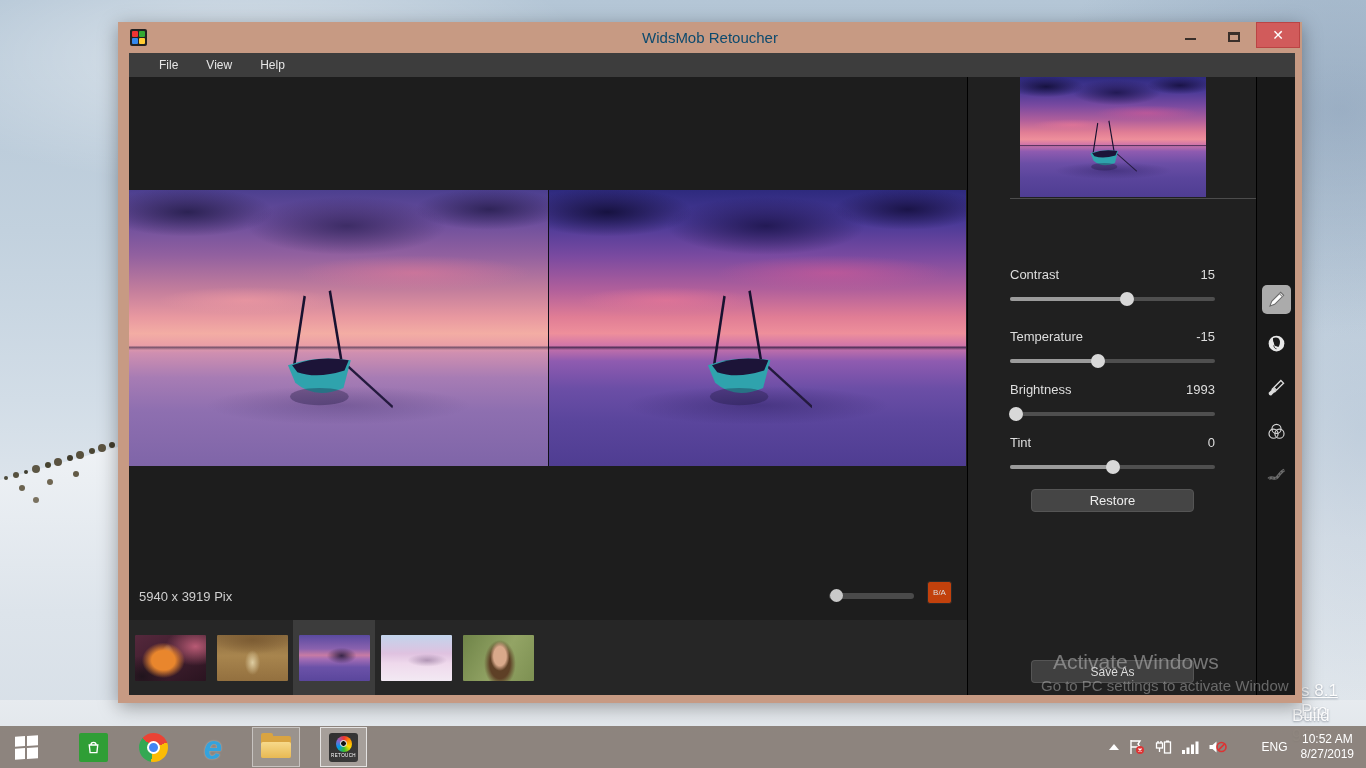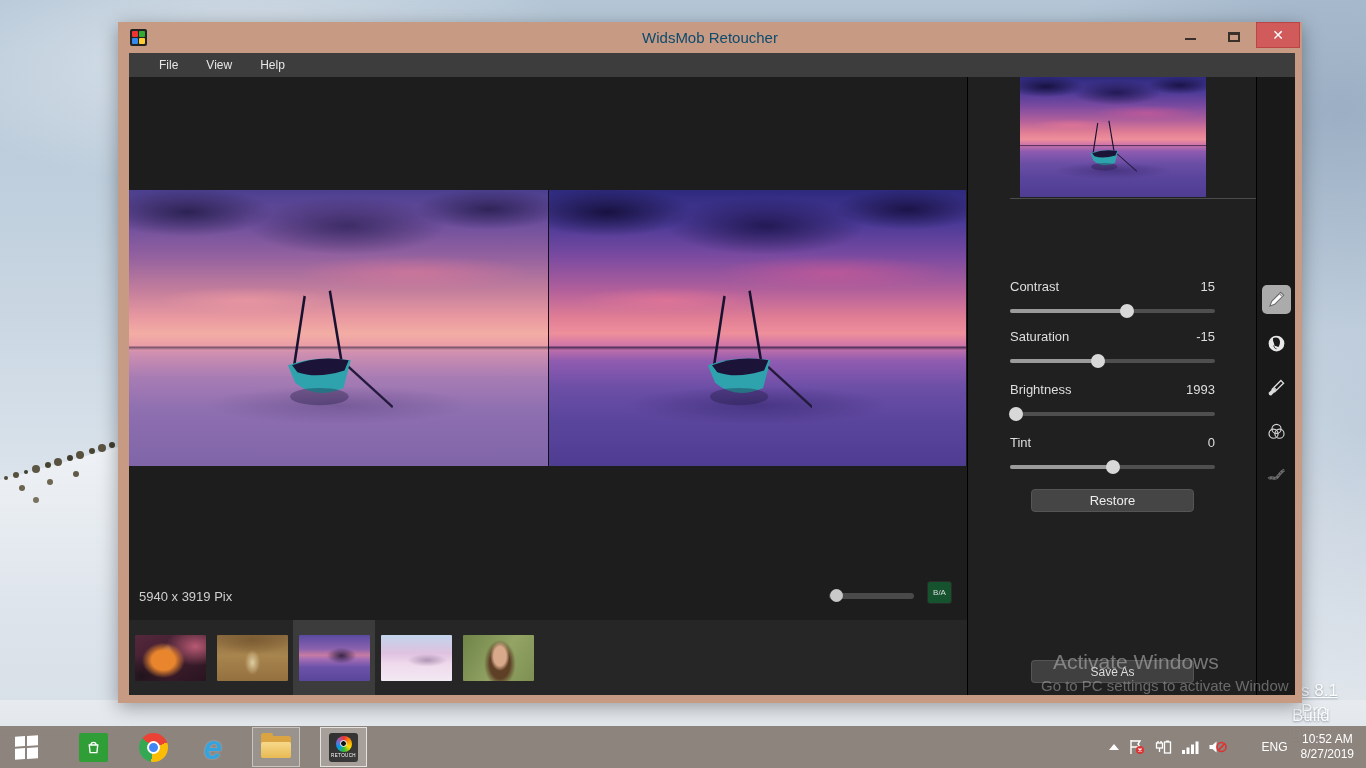--- a/index.html
+++ b/index.html
@@ -72,21 +72,21 @@
       radial-gradient(ellipse 30% 7% at 28% 40%, rgba(235,120,150,.62), transparent 70%),
       radial-gradient(ellipse 45% 10% at 50% 78%, rgba(40,30,95,.45), transparent 70%),
       linear-gradient(180deg, transparent 56.4%, rgba(20,14,48,.65) 57%, transparent 58%),
       linear-gradient(180deg,#2e2a7e 0%,#4a3a97 12%,#7a4aa0 24%,#b05f9b 36%,#e07d95 46%,#ee8f9b 52%,#d377a8 56%,#8f5bb0 62%,#6b4ea6 72%,#5a459c 84%,#4f3d92 100%);
   }
   .boat-slot { position:absolute; left:33%; top:36%; width:30%; height:44%; }
   .boat-slot svg { width:100%; height:100%; }
   .res-label { position:absolute; left:10px; top:512px; font-size:13px; color:#cfcfcf; }
   .zoom-slider { position:absolute; left:700px; top:516px; width:85px; height:6px; background:#4a4a4a; border-radius:3px; }
   .zoom-slider .zthumb { position:absolute; top:-4px; width:13px; height:13px; border-radius:50%; background:#c9c9c9; margin-left:-6px; }
-  .ba-btn { position:absolute; left:798px; top:504px; width:25px; height:23px; background:#14532d; border:1px solid #2a2a2a;
+  .ba-btn { position:absolute; left:798px; top:504px; width:25px; height:23px; background:#c2410c; border:1px solid #2a2a2a;
     border-radius:3px; color:#ddd; font-size:8px; display:flex; align-items:center; justify-content:center; }
   .filmstrip { position:absolute; left:0; top:543px; width:838px; height:75px; background:#262626; display:flex; align-items:stretch; }
   .thumb-cell { width:82px; display:flex; align-items:center; justify-content:center; }
   .thumb-cell.sel { background:#3c3c3c; }
   .thumb { width:71px; height:46px; border-radius:1px; position:relative; overflow:hidden; }
   .th-fish { background:
       radial-gradient(ellipse 55% 70% at 40% 55%, #e9862d 0%, #e9862d 30%, transparent 55%),
       radial-gradient(ellipse 16% 50% at 46% 50%, #f2e8e2 0%, transparent 60%),
       radial-gradient(ellipse 60% 60% at 85% 25%, #b85a74 0%, transparent 70%),
       radial-gradient(ellipse 50% 60% at 10% 90%, #20141c 0%, transparent 75%),
@@ -258,33 +258,33 @@
                 <line x1="36" y1="4" x2="26" y2="44" stroke="#181230" stroke-width="2.4"></line>
                 <line x1="60" y1="1" x2="72" y2="45" stroke="#181230" stroke-width="2.4"></line>
                 <path d="M20 44 Q45 38 80 41 L73 57 Q46 64 27 54 Z" fill="#2fa3ad"></path>
                 <path d="M24 44 Q48 38 78 41 L74 47 Q48 52 29 48 Z" fill="#1c1438"></path>
                 <line x1="78" y1="45" x2="120" y2="68" stroke="#241a3e" stroke-width="1.6"></line>
                 <ellipse cx="50" cy="62" rx="28" ry="5" fill="rgba(30,22,60,0.35)"></ellipse>
               </svg></div>
         </div>
         <div class="panel-divider"></div>
 
-        <div class="sgroup" style="top:200px">
+        <div class="sgroup" style="top:188px">
           <div class="srow">
             <span>Contrast</span>
             <span>15</span>
           </div>
           <div class="strack">
             <span class="sfill" style="width: 57%;"></span>
               <span class="sthumb" style="left: 57%;"></span>
           </div>
         </div>
         <div class="sgroup" style="top:250px">
           <div class="srow">
-            <span>Saturation</span>
+            <span>Temperature</span>
             <span>-15</span>
           </div>
           <div class="strack">
             <span class="sfill" style="width: 43%;"></span>
               <span class="sthumb" style="left: 43%;"></span>
           </div>
         </div>
         <div class="sgroup" style="top:303px">
           <div class="srow">
             <span>Brightness</span>

